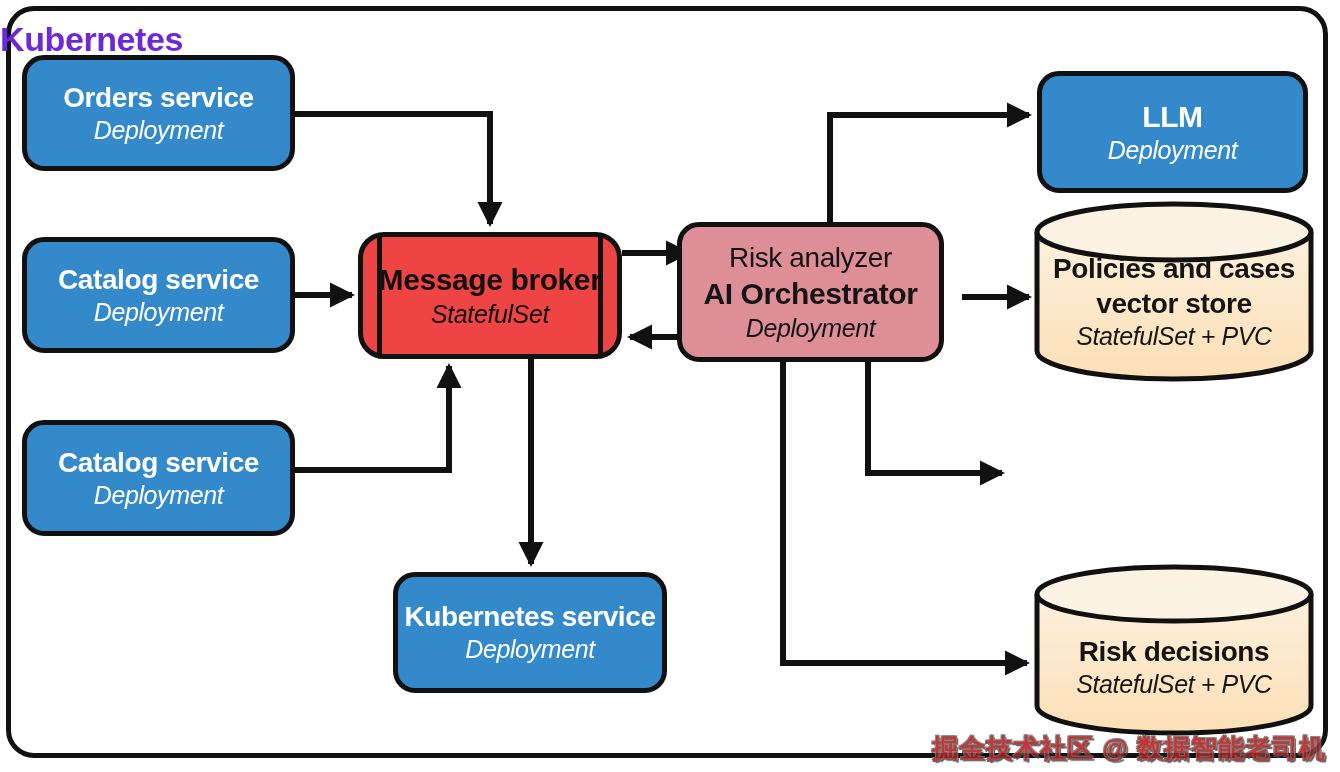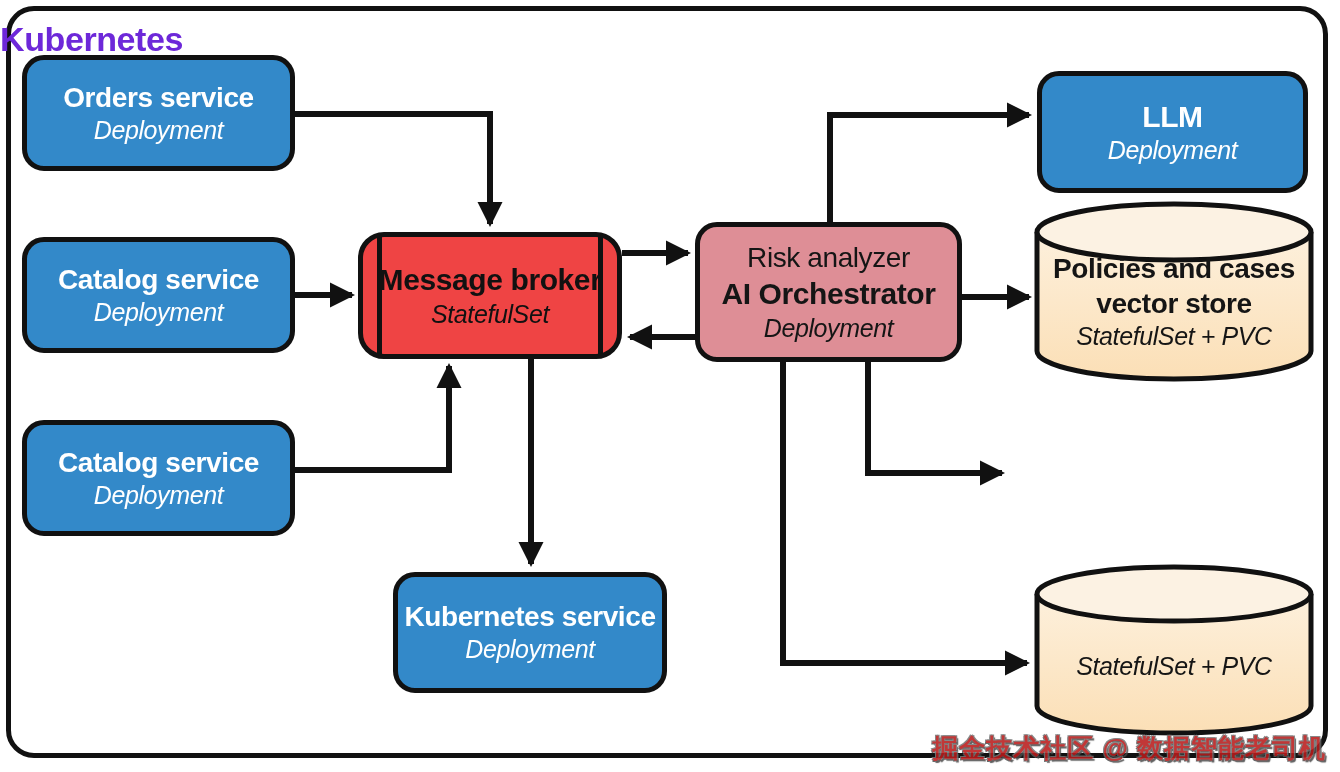--- a/index.html
+++ b/index.html
@@ -102,39 +102,40 @@
     <div class="sub">Deployment</div>
   </div>
 
   <div class="node box white" style="left:358px; top:232px; width:264px; height:127px; border-radius:26px;">
     <div class="broker-line" style="left:14px;"></div>
     <div class="broker-line" style="right:14px;"></div>
     <div class="lbl" style="font-size:30px;">Message broker</div>
     <div class="sub">StatefulSet</div>
   </div>
 
-  <div class="node box pink" style="left:695px; top:222px; width:267px; height:140px;">
+  <div class="node box pink" style="left:677px; top:222px; width:267px; height:140px;">
     <div class="lbl" style="font-weight:500;">Risk analyzer</div>
     <div class="lbl2">AI Orchestrator</div>
     <div class="sub">Deployment</div>
   </div>
 
   <div class="node box blue" style="left:1037px; top:50px; width:271px; height:122px;margin-top:21px;">
     <div class="lbl" style="font-size:30px;">LLM</div>
     <div class="sub">Deployment</div>
   </div>
 
   <div class="node cyl-text" style="left:1037px; top:244px; width:274px; height:116px;">
     <div class="lbl">Policies and cases</div>
     <div class="lbl">vector store</div>
     <div class="sub">StatefulSet + PVC</div>
   </div>
 
 
   <div class="node cyl-text" style="left:1037px; top:622px; width:274px; height:90px;">
+    <div class="lbl">Risk decisions</div>
     <div class="sub">StatefulSet + PVC</div>
   </div>
 
   <div class="node box blue" style="left:393px; top:572px; width:274px; height:121px;">
     <div class="lbl">Kubernetes service</div>
     <div class="sub">Deployment</div>
   </div>
 
   <div class="watermark">掘金技术社区 @ 数据智能老司机</div>
 

